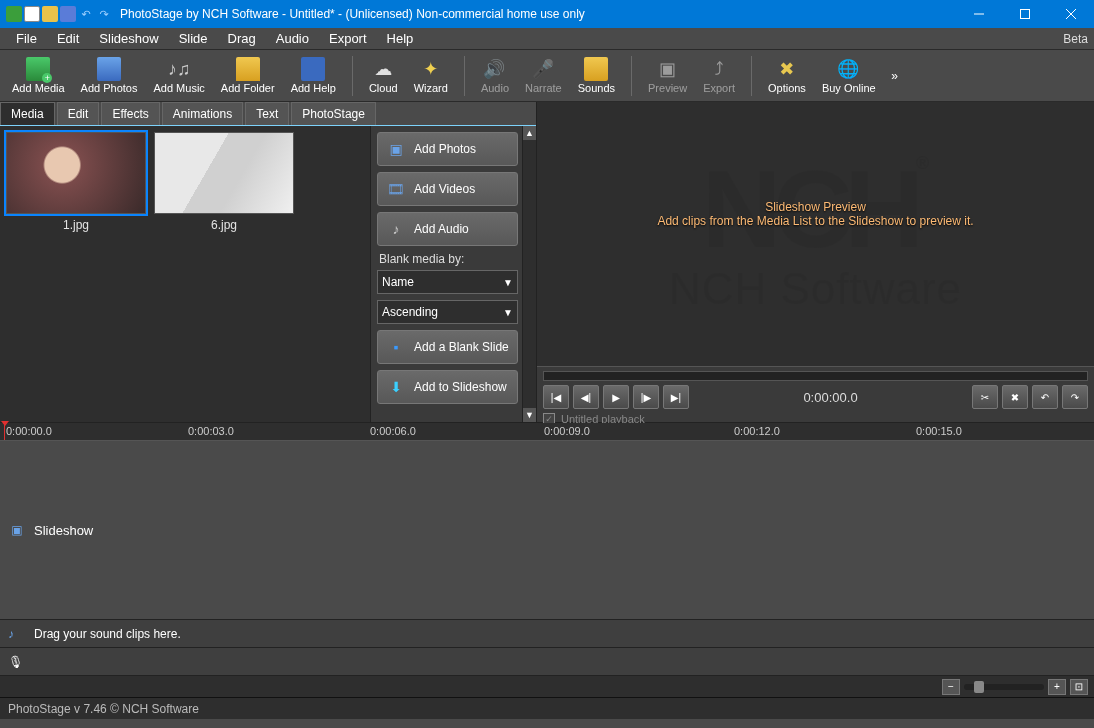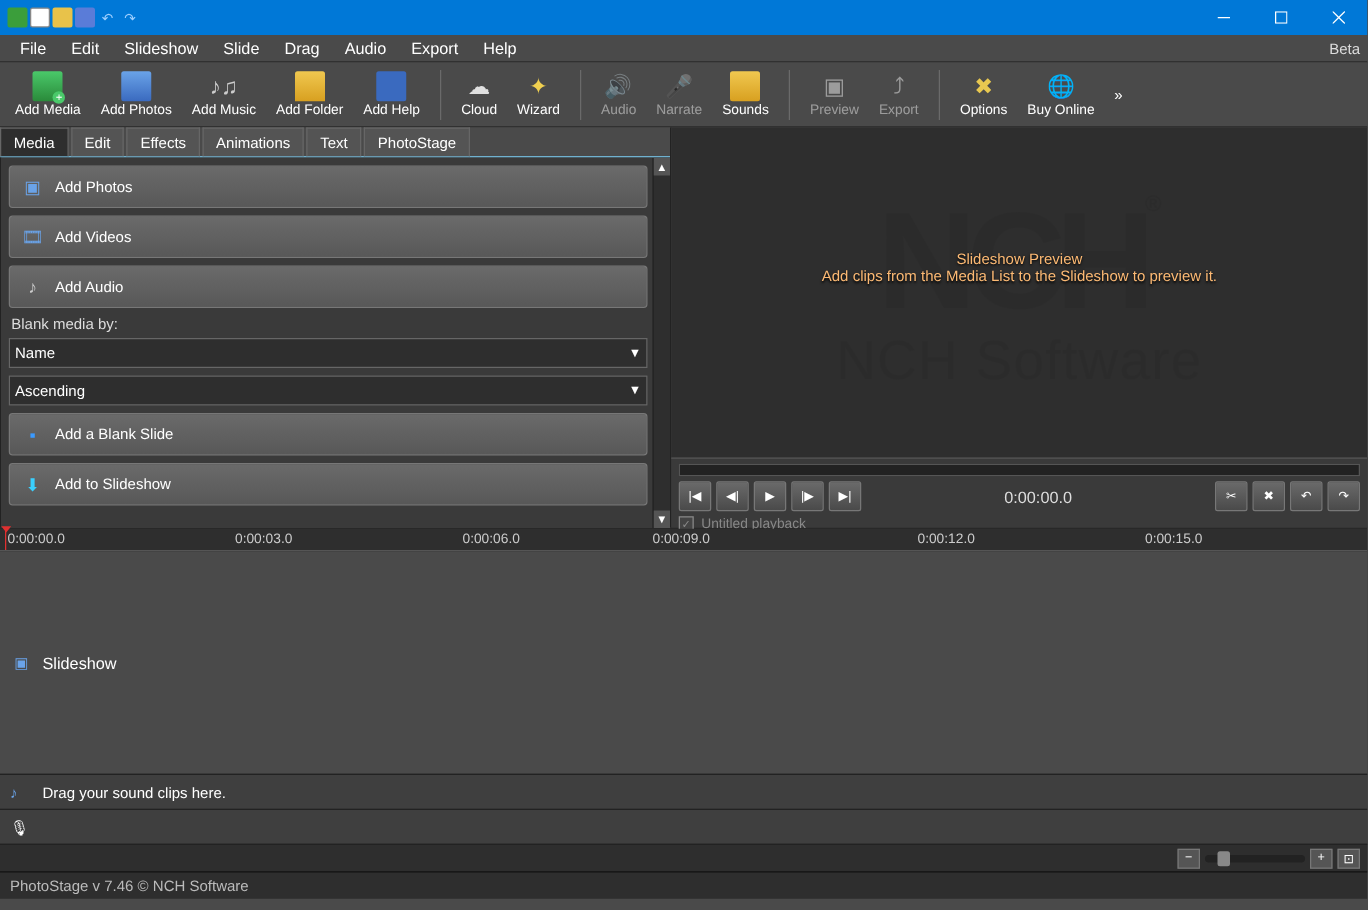--- a/index.html
+++ b/index.html
@@ -107,20 +107,21 @@
       </span>
     <span class="ti">
         <span class="ico-box" style="background:#e8c24a"></span>
       </span>
     <span class="ti">
         <span class="ico-box" style="background:#5a7cd8"></span>
       </span>
     <span class="ti" style="color:#9fd0ff">↶</span>
     <span class="ti" style="color:#9fd0ff">↷</span>
   </div>
+  <div class="titlebar-title">PhotoStage by NCH Software - Untitled* - (Unlicensed) Non-commercial home use only</div>
   <div class="win-controls">
     <div class="win-btn">
         <svg width="10" height="10">
           <line x1="0" y1="5" x2="10" y2="5"></line>
         </svg>
       </div>
     <div class="win-btn">
         <svg width="10" height="10">
           <rect x="0.5" y="0.5" width="9" height="9"></rect>
         </svg>
@@ -226,20 +227,34 @@
   <div class="left-panel">
     <div class="tabs">
       <div class="tab active">Media</div>
       <div class="tab">Edit</div>
       <div class="tab">Effects</div>
       <div class="tab">Animations</div>
       <div class="tab">Text</div>
       <div class="tab">PhotoStage</div>
     </div>
     <div class="left-body">
+      <div class="thumbs">
+        <div class="thumb selected">
+          <div class="thumb-img">
+              <div class="ph" style="background:radial-gradient(circle at 40% 40%,#e8c8b0 18%,#7a4a4a 20%,#5a3a3a 60%,#3a2a2a)"></div>
+            </div>
+          <div class="thumb-cap">1.jpg</div>
+        </div>
+        <div class="thumb">
+          <div class="thumb-img">
+              <div class="ph" style="background:linear-gradient(120deg,#e8e8e8 40%,#d0d0d0 40%,#d0d0d0 60%,#f0f0f0)"></div>
+            </div>
+          <div class="thumb-cap">6.jpg</div>
+        </div>
+      </div>
       <div class="side-actions" style="padding-right:18px">
         <div class="act-btn">
             <span class="aicon" style="color:#6aa3e8">▣</span>
             <span>Add Photos</span>
           </div>
         <div class="act-btn">
             <span class="aicon" style="color:#6aa3e8">🎞</span>
             <span>Add Videos</span>
           </div>
         <div class="act-btn">
@@ -306,21 +321,21 @@
     </div>
   </div>
 </div>
 
 <div class="timeline">
   <div class="ruler">
     <div class="playhead"></div>
     <span class="tm" style="left:6px">0:00:00.0</span>
     <span class="tm" style="left:188px">0:00:03.0</span>
     <span class="tm" style="left:370px">0:00:06.0</span>
-    <span class="tm" style="left:522px">0:00:09.0</span>
+    <span class="tm" style="left:544px">0:00:09.0</span>
     <span class="tm" style="left:734px">0:00:12.0</span>
     <span class="tm" style="left:916px">0:00:15.0</span>
   </div>
   <div class="track video">
     <span class="vt-icon" style="display:inline-flex;align-items:center;justify-content:center;color:#6aa3e8">▣</span>
     <div class="vt-content">
       <div class="lbl1">Slideshow</div>
     </div>
   </div>
   <div class="track audio">

